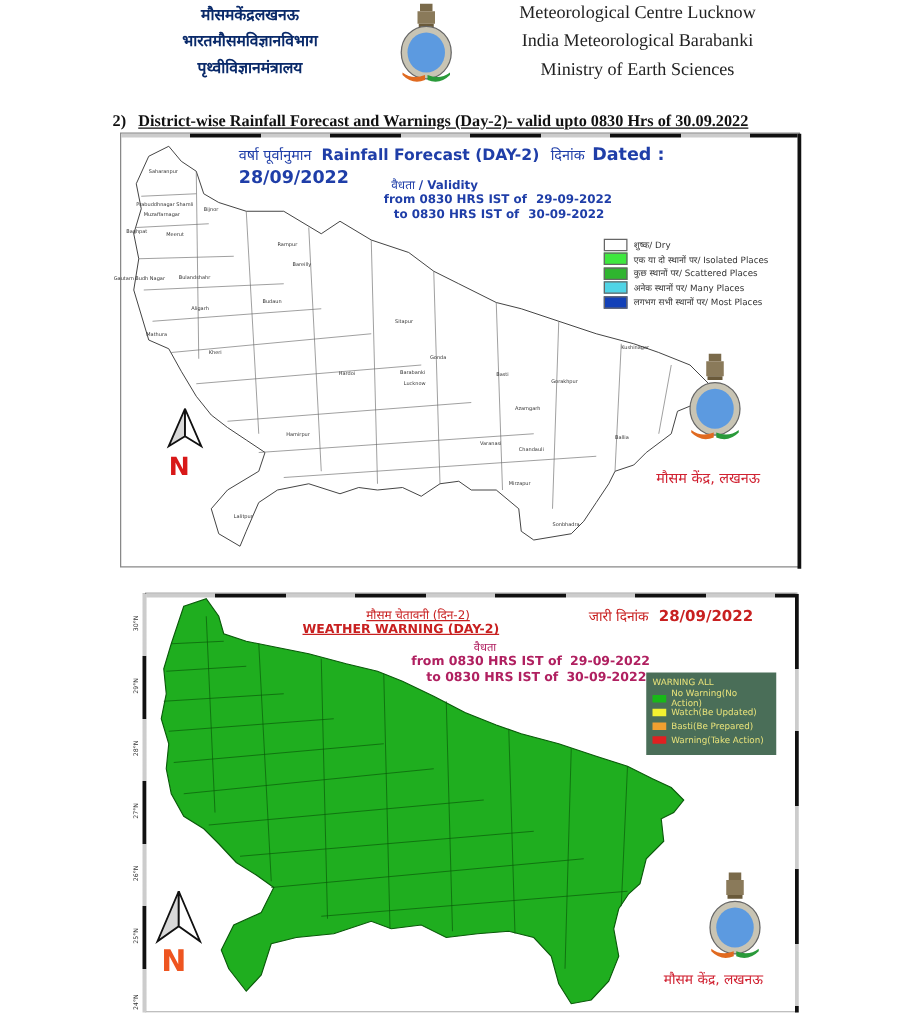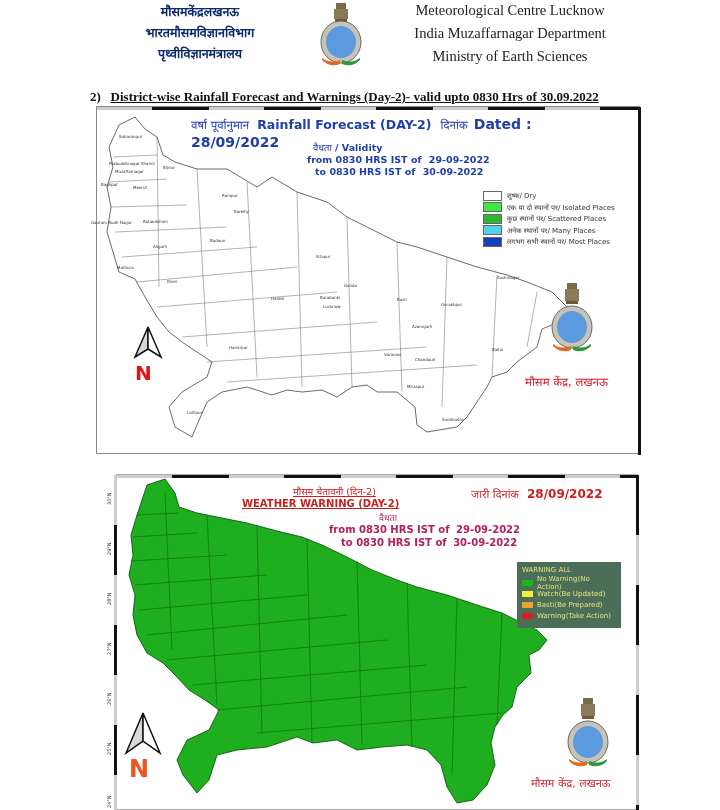--- a/index.html
+++ b/index.html
@@ -13,21 +13,21 @@
   
   .frame{border:1.5px solid #888;background:#fff;box-sizing:border-box;}
   .tickbar{height:3px;background:repeating-linear-gradient(90deg,#ccc 0 55px,#111 55px 112px);}
   .vtick{width:3px;background:repeating-linear-gradient(180deg,#ccc 0 50px,#111 50px 100px);}
   .sans{font-family:"DejaVu Sans",sans-serif;}
   .blue-title{color:#1f3ea8;font-weight:bold;font-size:12.5px;}
   .deva{font-family:"DejaVu Sans",sans-serif;}
   .legend1{left:483px;top:190px;font-family:"DejaVu Sans",sans-serif;font-size:7px;color:#333;}
   .legend1 .row{display:flex;align-items:center;height:11.5px;}
   .legend1 .sw{width:17px;height:8px;border:1px solid #666;margin-right:5px;}
-  .warnbox{left:517px;top:562px;width:104px;height:66px;background:#4a6e58;font-family:"DejaVu Sans",sans-serif;font-size:7px;color:#e8e27a;padding:4px 5px;box-sizing:border-box;}
+  .warnbox{left:517px;top:538px;width:104px;height:66px;background:#4a6e58;font-family:"DejaVu Sans",sans-serif;font-size:7px;color:#e8e27a;padding:4px 5px;box-sizing:border-box;}
   .warnbox .row{display:flex;align-items:center;height:11px;}
   .warnbox .sw{width:11px;height:6px;margin-right:4px;}
   .north{font-family:"DejaVu Sans",sans-serif;font-weight:bold;}
   .lat{font-family:"DejaVu Sans",sans-serif;font-size:5px;color:#333;transform:rotate(-90deg);transform-origin:left top;}
   .dname{font-family:"DejaVu Sans",sans-serif;font-size:4px;color:#333;}
 </style>
 </head>
 <body>
 
 <div class="abs hi-line" style="top:3px">मौसमकेंद्रलखनऊ</div>
@@ -40,21 +40,21 @@
     <rect x="16" y="7" width="14" height="10" fill="#8a7a5a"></rect>
     <rect x="17" y="17" width="12" height="3" fill="#6a5a3a"></rect>
     <ellipse cx="23" cy="40" rx="20" ry="21" fill="#c8c4b4" stroke="#666" stroke-width="1"></ellipse>
     <ellipse cx="23" cy="40" rx="15" ry="16" fill="#5c9ae0"></ellipse>
     <path d="M4 58 Q12 66 22 62 L22 58 Q12 62 4 56Z" fill="#e06a20"></path>
     <path d="M42 58 Q34 66 24 62 L24 58 Q34 62 42 56Z" fill="#2a9a3a"></path>
   </svg>
 </div>
 
 <div class="abs en-line" style="top:2px">Meteorological Centre Lucknow</div>
-<div class="abs en-line" style="top:25px">India Muzaffarnagar Department</div>
+<div class="abs en-line" style="top:25px">India Meteorological Barabanki</div>
 <div class="abs en-line" style="top:48px">Ministry of Earth Sciences</div>
 
 <div class="abs section-title">
   <span>2)</span>&nbsp;&nbsp;
   <span class="u">District-wise Rainfall Forecast and Warnings (Day-2)- valid upto 0830 Hrs of 30.09.2022</span>
 </div>
 
 <div class="abs frame" style="left:96px;top:106px;width:544px;height:348px">
   <div class="abs tickbar" style="left:0;top:0;width:541px"></div>
   <div class="abs" style="right:-2px;top:0;width:3px;height:348px;background:#111"></div>

